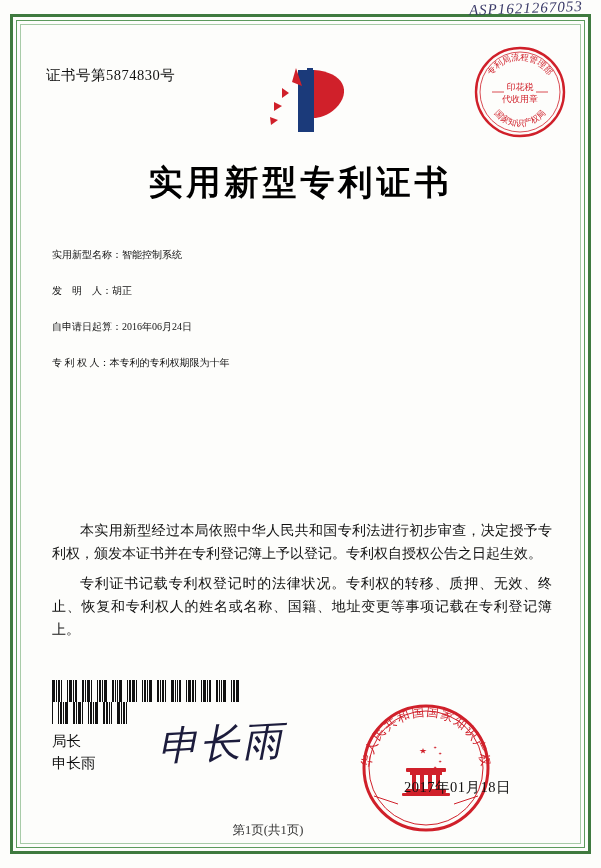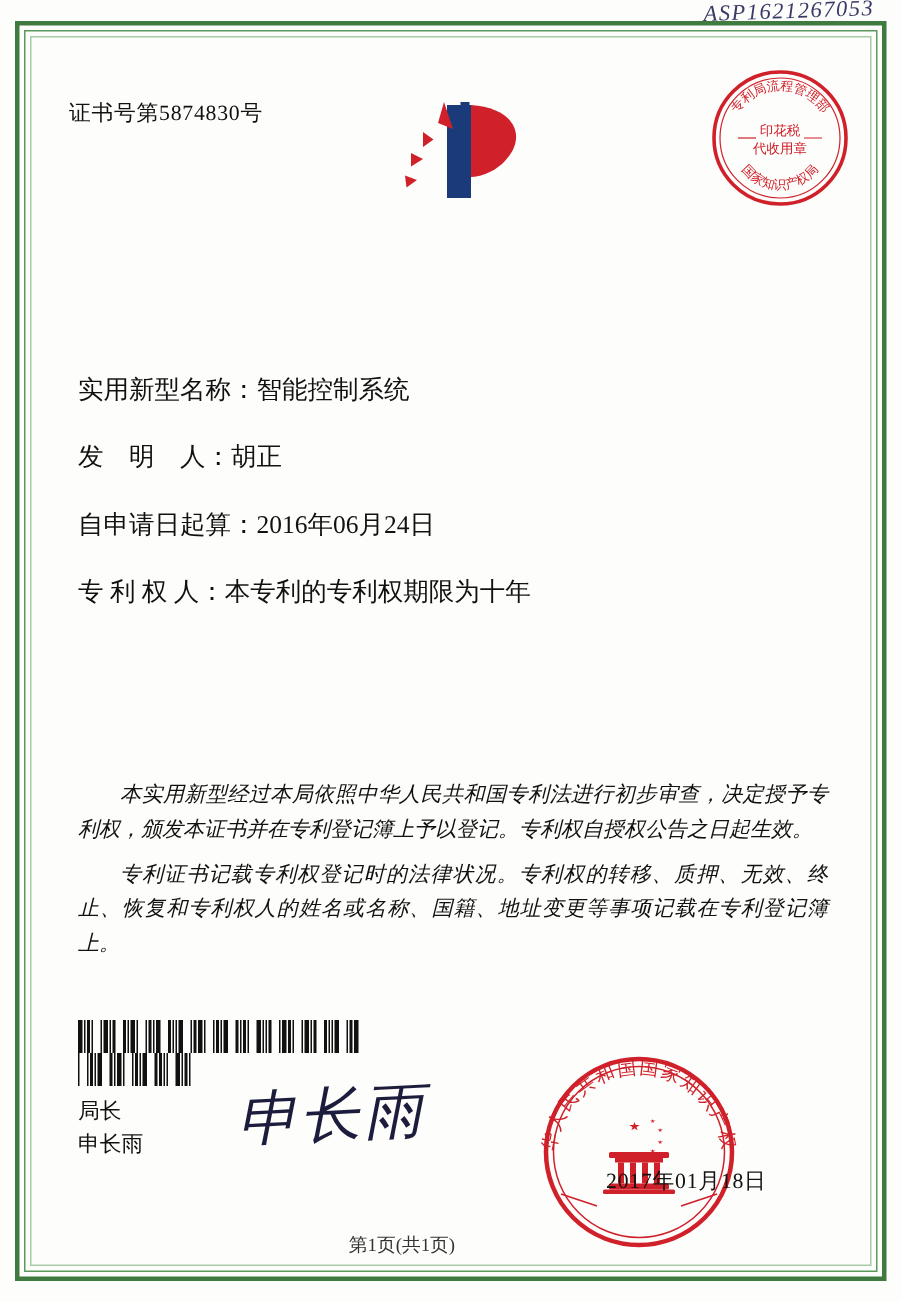--- a/index.html
+++ b/index.html
@@ -101,38 +101,37 @@
     font-family: "Liberation Serif", "DejaVu Serif", serif;
   }
 
   .fields {
     position: absolute;
     left: 52px;
     top: 248px;
     width: 500px;
   }
   .field-row {
-    font-size: 17px;
+    font-size: 10px;
     color: #111;
     margin-bottom: 22px;
     white-space: nowrap;
   }
   .field-label {
     display: inline-block;
   }
   .field-value {
     display: inline-block;
   }
 
   .paras {
     position: absolute;
     left: 52px;
     top: 520px;
     width: 500px;
-    font-style: italic;
   }
   .para {
     font-size: 14px;
     line-height: 1.62;
     color: #111;
     text-indent: 28px;
     margin-bottom: 8px;
     text-align: justify;
   }
 
@@ -242,20 +241,21 @@
       <text font-size="8.5" fill="#d0202a" class="seal-text">
         <textPath href="#arcBot" startOffset="50%" text-anchor="middle">国家知识产权局</textPath>
       </text>
       <text x="48" y="46" font-size="9" fill="#d0202a" text-anchor="middle" class="seal-text">印花税</text>
       <text x="48" y="58" font-size="9" fill="#d0202a" text-anchor="middle" class="seal-text">代收用章</text>
       <line x1="20" y1="48" x2="32" y2="48" stroke="#d0202a" stroke-width="0.8"></line>
       <line x1="64" y1="48" x2="76" y2="48" stroke="#d0202a" stroke-width="0.8"></line>
     </svg>
   </div>
 
+  <div class="title">实用新型专利证书</div>
 
   <div class="fields">
     <div class="field-row">
       <span class="field-label">实用新型名称：</span><span class="field-value">智能控制系统</span>
     </div>
     <div class="field-row">
       <span class="field-label">发　明　人：</span><span class="field-value">胡正</span>
     </div>
     <div class="field-row">
       <span class="field-label">自申请日起算：</span><span class="field-value">2016年06月24日</span>

